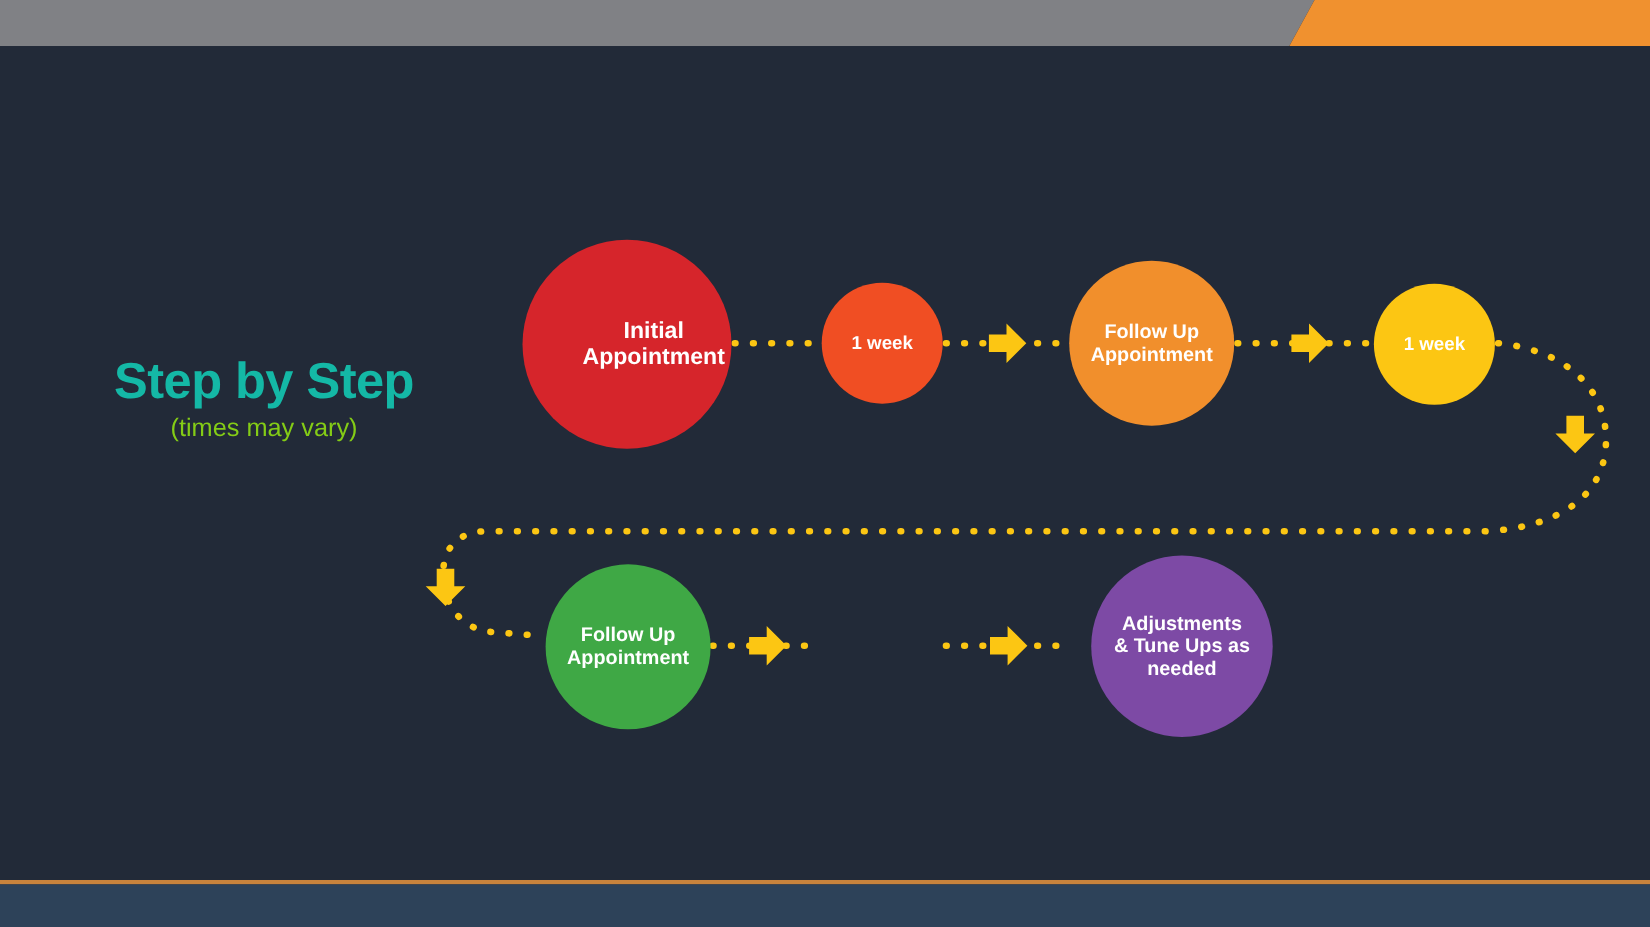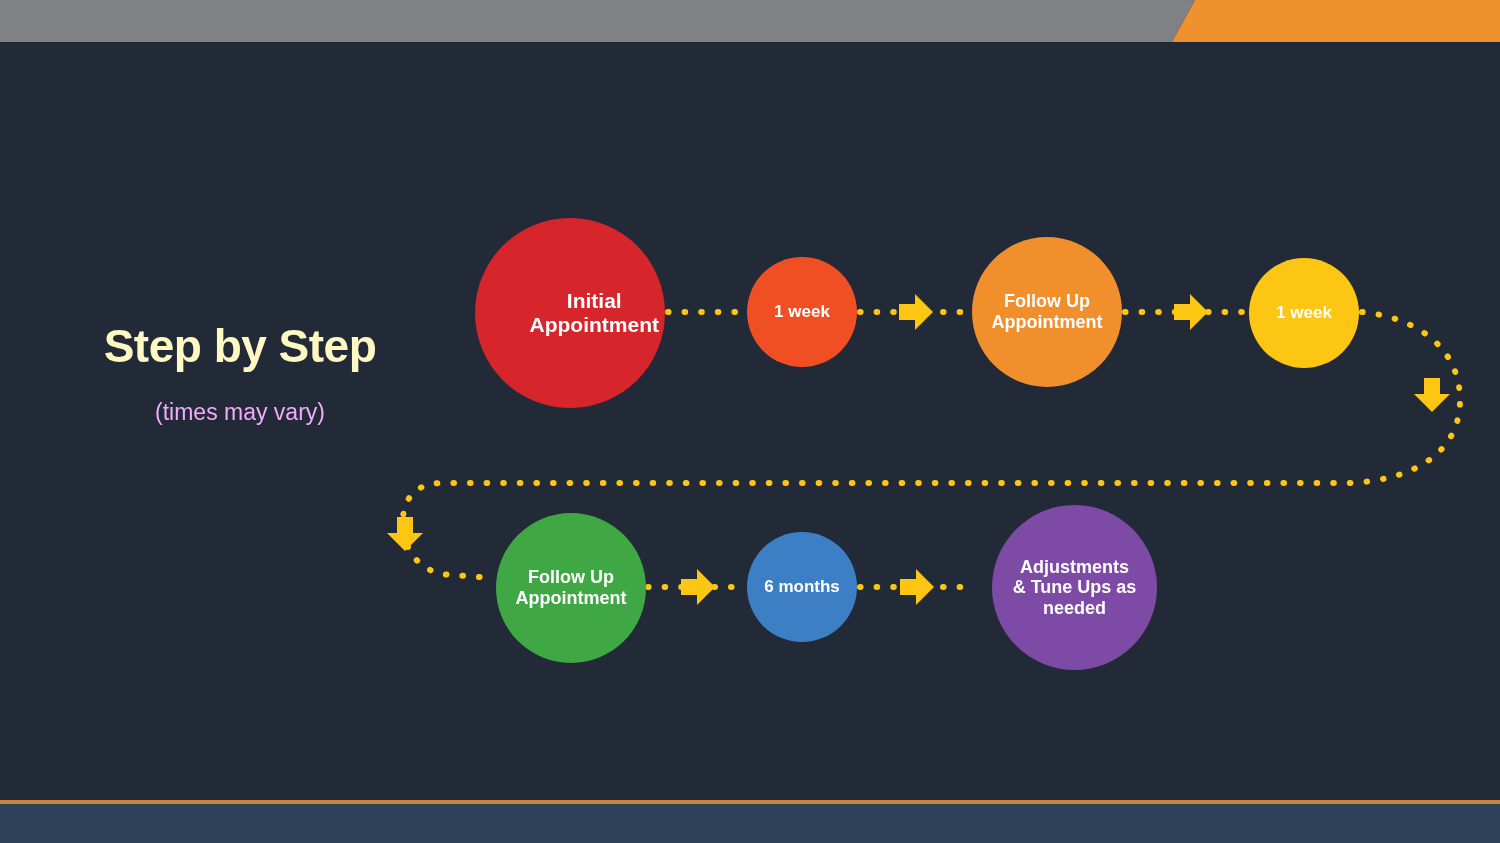--- a/index.html
+++ b/index.html
@@ -51,30 +51,30 @@
   
   .heading {
     position:absolute;
     left:60px; top:322px;
     width:360px;
     text-align:center;
   }
   .heading-title {
     font-size:46px;
     font-weight:bold;
-    color:#fef9c3;
+    color:#14b8a6;
     letter-spacing:-0.5px;
     line-height:1.08;
     white-space:nowrap;
   }
   .heading-sub {
-    margin-top:28px;
+    margin-top:4px;
     font-size:23px;
     font-weight:normal;
-    color:#f0abfc;
+    color:#84cc16;
     line-height:1.1;
   }
 
   
   .node {
     position:absolute;
     border-radius:50%;
     display:flex;
     align-items:center;
     justify-content:center;
@@ -178,23 +178,20 @@
   <div class="node" id="node-follow1">
     <span class="node-label">Follow Up<br>Appointment</span>
   </div>
   <div class="node" id="node-wait2">
     <span class="node-label">1 week</span>
   </div>
 
   <div class="node" id="node-follow2">
     <span class="node-label">Follow Up<br>Appointment</span>
   </div>
-  <div class="node" id="node-wait3">
-    <span class="node-label">6 months</span>
-  </div>
   <div class="node" id="node-adjust">
     <span class="node-label">Adjustments<br>&amp; Tune Ups as<br>needed</span>
   </div>
 
   <div class="bottom-rule"></div>
   <div class="bottom-band"></div>
 
 </div>
 
 </body></html>

